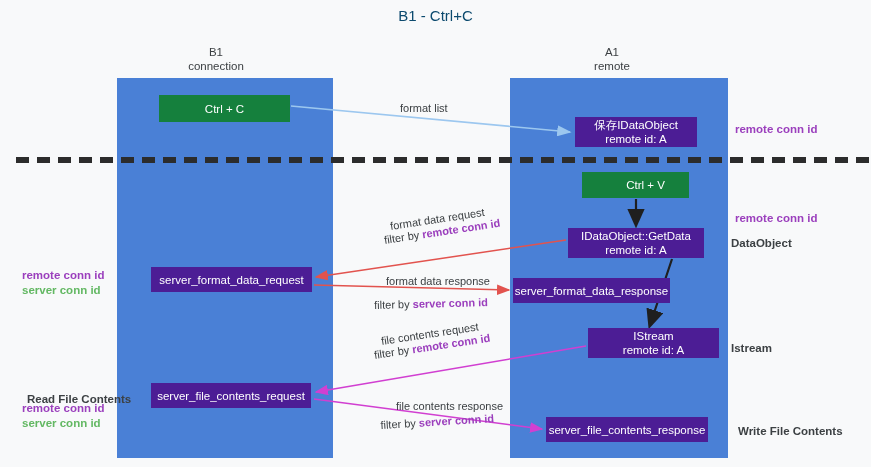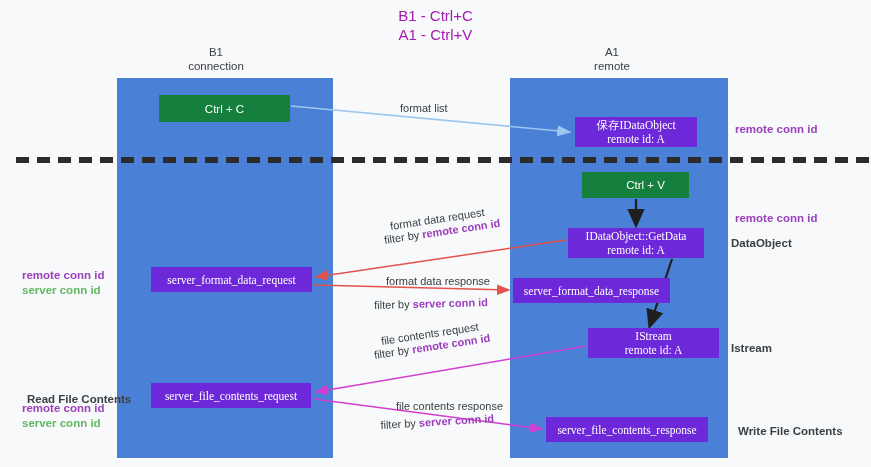--- a/index.html
+++ b/index.html
@@ -7,21 +7,21 @@
     width:871px;height:467px;
     background:#f8f9fa;
     font-family:"Liberation Sans","DejaVu Sans",sans-serif;
     position:relative;overflow:hidden;
   }
   .stage{position:absolute;left:0;top:0;width:871px;height:467px;}
 
   
   .title{
     position:absolute;left:0;top:6px;width:871px;
-    text-align:center;color:#a21caf;font-size:15px;line-height:19px;
+    text-align:center;color:#0c4a6e;font-size:15px;line-height:19px;
   }
 
   
   .colhead{
     position:absolute;text-align:center;color:#3c4043;
     font-size:11.5px;line-height:14px;width:200px;
   }
   .colhead .l1{display:block;}
   .colhead .l2{display:block;}
   #head-b1{left:116px;top:45px;}
@@ -39,21 +39,21 @@
   }
 
   
   .node{
     position:absolute;display:flex;flex-direction:column;
     align-items:center;justify-content:center;
     color:#ffffff;font-size:11.5px;line-height:14px;text-align:center;
     box-sizing:border-box;
   }
   .node.green{background:#15803d;}
-  .node.orange{background:#6d28d9;font-family:Liberation Serif, serif;}
+  .node.orange{background:#4c1d95;}
   .node .ln{display:block;white-space:nowrap;}
 
   #n-ctrlc   {left:159px;top:95px;width:131px;height:27px;}
   #n-ctrlv   {left:582px;top:172px;width:107px;height:26px;padding-left:20px;}
   #n-idataobj{left:575px;top:117px;width:122px;height:30px;}
   #n-getdata {left:568px;top:228px;width:136px;height:30px;}
   #n-sfdreq  {left:151px;top:267px;width:161px;height:25px;}
   #n-sfdresp {left:513px;top:278px;width:157px;height:25px;}
   #n-istream {left:588px;top:328px;width:131px;height:30px;}
   #n-sfcreq  {left:151px;top:383px;width:160px;height:25px;}
@@ -94,21 +94,20 @@
 
   svg.edges{position:absolute;left:0;top:0;width:871px;height:467px;pointer-events:none;}
 </style>
 </head>
 <body>
 
 <div class="stage">
 
   <div class="title">
     <div>B1 - Ctrl+C</div>
-    <div>A1 - Ctrl+V</div>
   </div>
 
   <div class="colhead" id="head-b1">
     <span class="l1">B1</span>
     <span class="l2">connection</span>
   </div>
   <div class="colhead" id="head-a1">
     <span class="l1">A1</span>
     <span class="l2">remote</span>
   </div>

